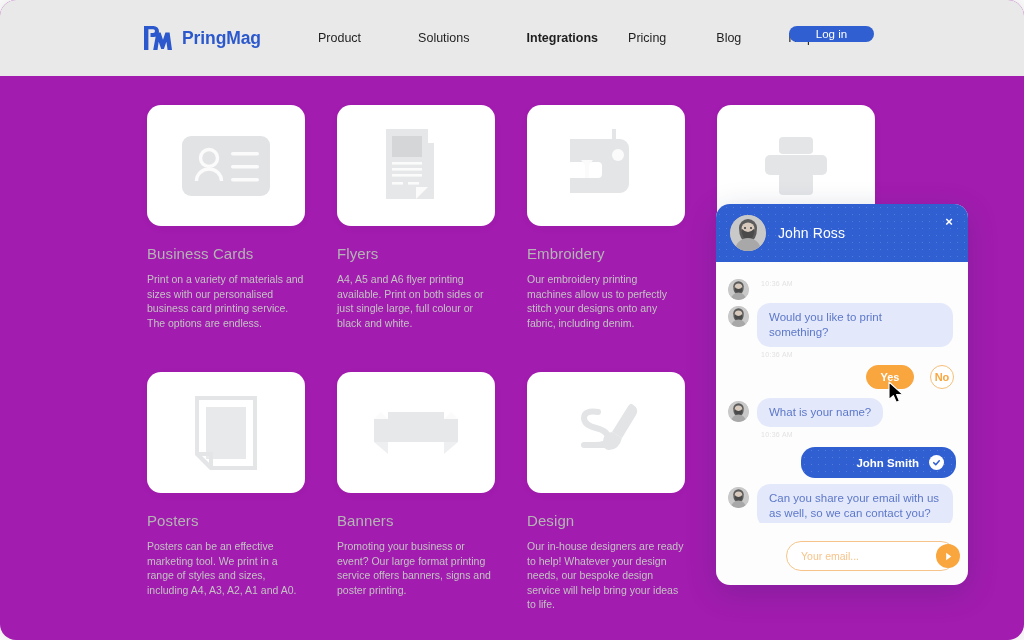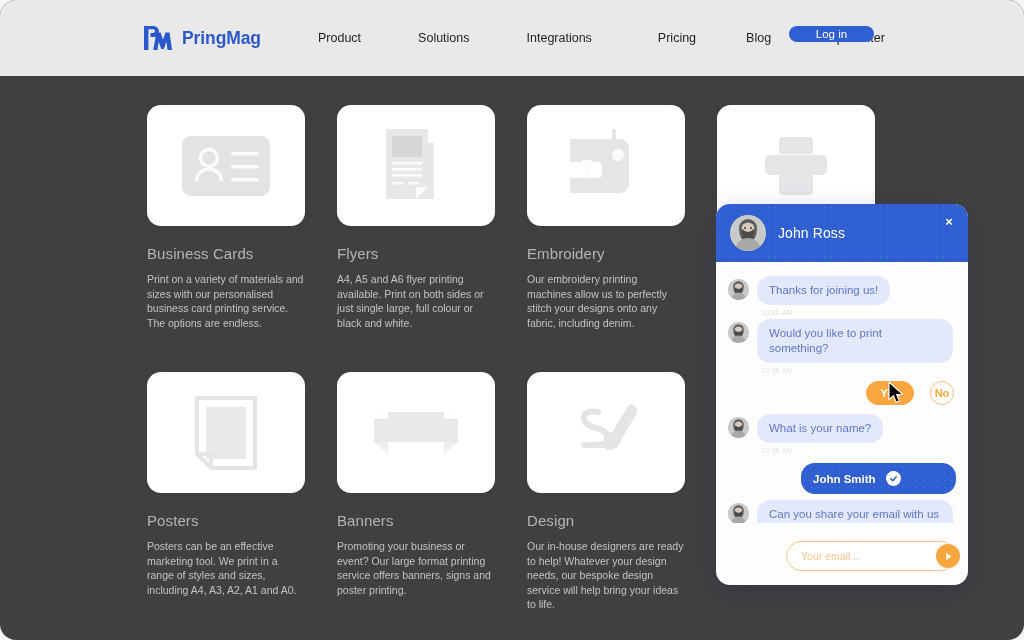--- a/index.html
+++ b/index.html
@@ -9,21 +9,21 @@
     height: 640px;
     overflow: hidden;
     background: #ffffff;
     font-family: "Liberation Sans", sans-serif;
   }
 
   #page {
     position: relative;
     width: 1024px;
     height: 640px;
-    background: #404040;
+    background: #a21caf;
     border-radius: 16px;
     overflow: hidden;
     box-shadow: 0 0 22px rgba(0,0,0,0.14);
   }
 
   
   #site-header {
     position: absolute;
     top: 0; left: 0;
     width: 1024px;
@@ -59,21 +59,21 @@
   }
   .nav-item {
     font-size: 12.5px;
     color: #1f1f1f;
     font-weight: 500;
     cursor: pointer;
     white-space: nowrap;
   }
   .nav-item:nth-child(1) { margin-right: 57px; }
   .nav-item:nth-child(2) { margin-right: 57px; }
-  .nav-item:nth-child(3) { margin-right: 66px; }
+  .nav-item:nth-child(3) { margin-right: 30px; font-weight: bold; }
   .nav-item:nth-child(4) { margin-right: 50px; }
   .nav-item:nth-child(5) { margin-right: 47px; }
 
   #login-button {
     position: absolute;
     left: 789px;
     top: 26px;
     width: 85px;
     height: 16px;
     border-radius: 14px;
@@ -276,21 +276,21 @@
   .bubble-user {
     background: #2f5fd0;
     color: #ffffff;
     font-size: 11.5px;
     font-weight: bold;
     border-radius: 14px;
     padding: 8px 12px;
     min-width: 155px;
     display: flex;
     align-items: center;
-    justify-content: flex-start;
+    justify-content: flex-end;
     position: relative;
   }
   .bubble-user::before {
     content: "";
     position: absolute;
     inset: 0;
     border-radius: 14px;
     background-image: radial-gradient(rgba(255,255,255,0.18) 0.7px, transparent 0.8px);
     background-size: 7px 7px;
   }
@@ -525,21 +525,20 @@
         <span class="msg-avatar">
           <svg width="21" height="21" viewBox="0 0 36 36">
             <circle cx="18" cy="18" r="18" fill="#c9c9c9"></circle>
             <path d="M9 13 a9 9 0 0 1 18 0 q0 13 -9 15 q-9 -2 -9 -15 Z" fill="#5b5b5b"></path>
             <ellipse cx="18" cy="13.5" rx="6.5" ry="6" fill="#d8c9bd"></ellipse>
             <path d="M11.5 13.5 q6.5 7 13 0 q0 10 -6.5 12 q-6.5 -2 -6.5 -12 Z" fill="#4a4a4a"></path>
             <path d="M5 36 a13 13 0 0 1 26 0 Z" fill="#a8a8a8"></path>
           </svg>
         </span>
         <div class="bubble-col">
-          <div class="bubble-agent">Thanks for joining us!</div>
           <div class="msg-time">10:36 AM</div>
         </div>
       </div>
 
       <div class="msg-row">
         <span class="msg-avatar">
           <svg width="21" height="21" viewBox="0 0 36 36">
             <circle cx="18" cy="18" r="18" fill="#c9c9c9"></circle>
             <path d="M9 13 a9 9 0 0 1 18 0 q0 13 -9 15 q-9 -2 -9 -15 Z" fill="#5b5b5b"></path>
             <ellipse cx="18" cy="13.5" rx="6.5" ry="6" fill="#d8c9bd"></ellipse>

